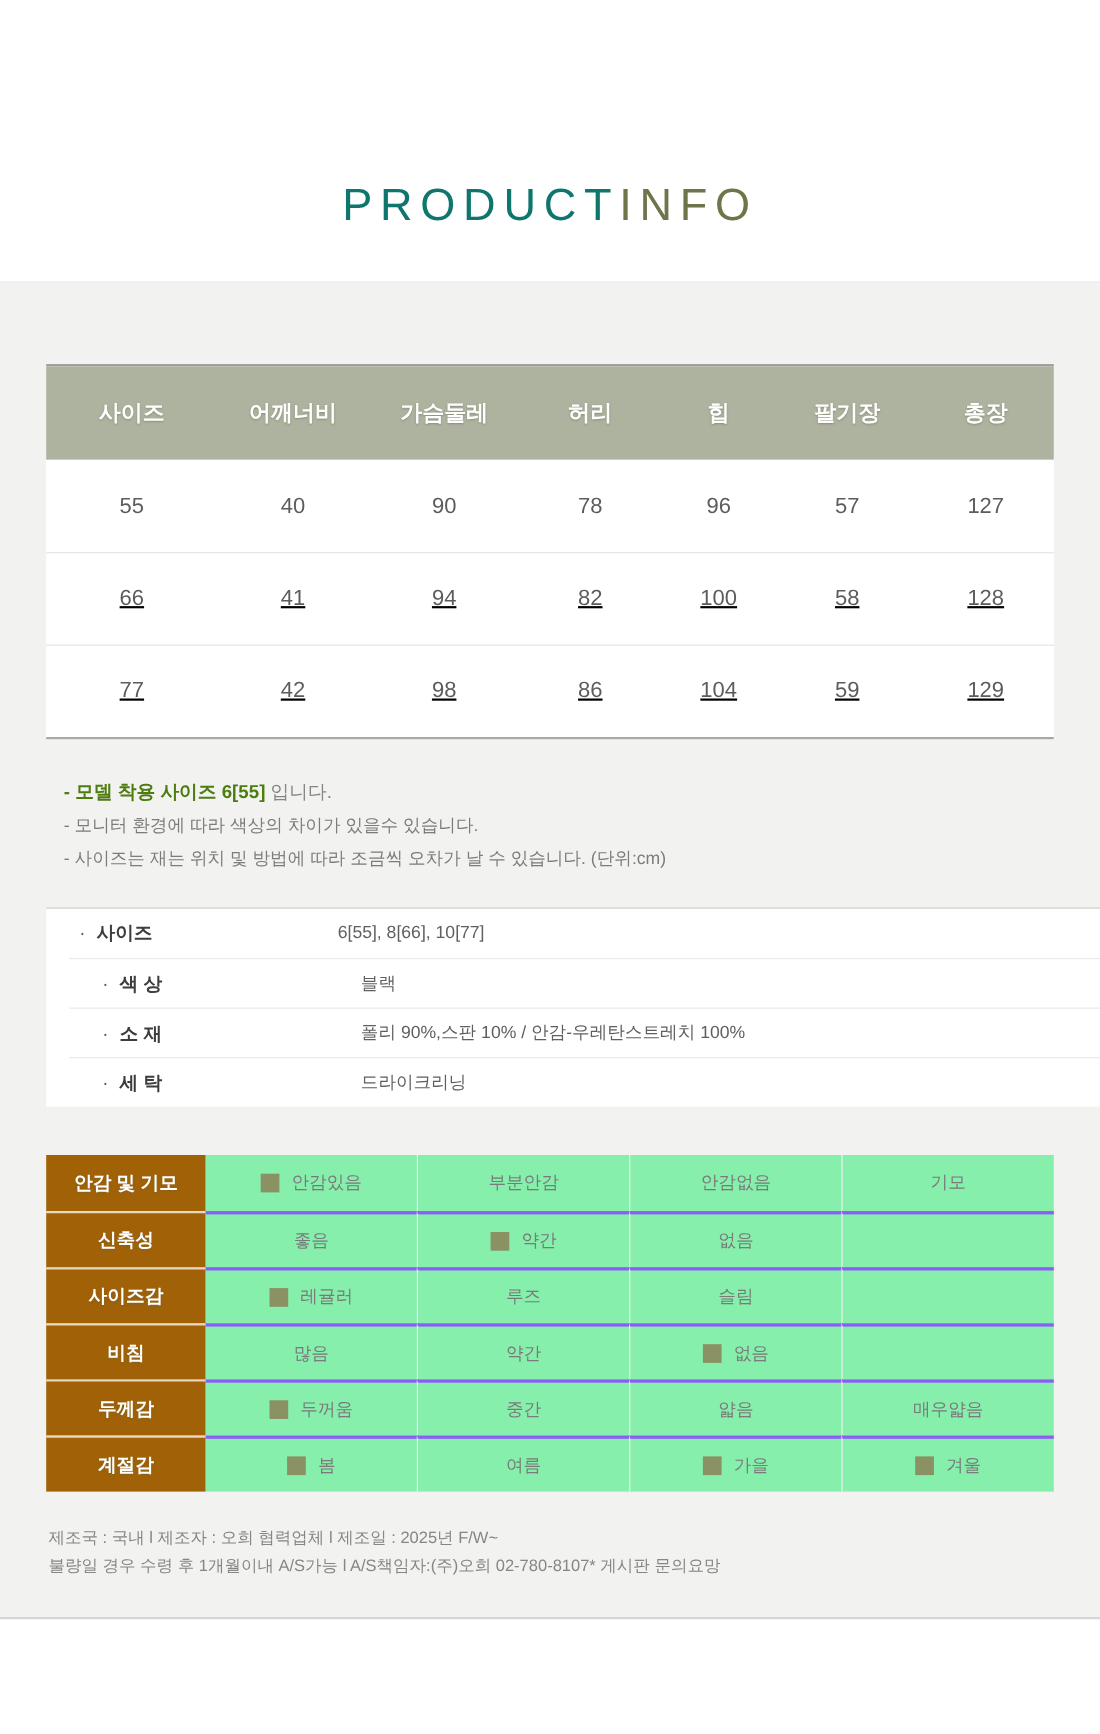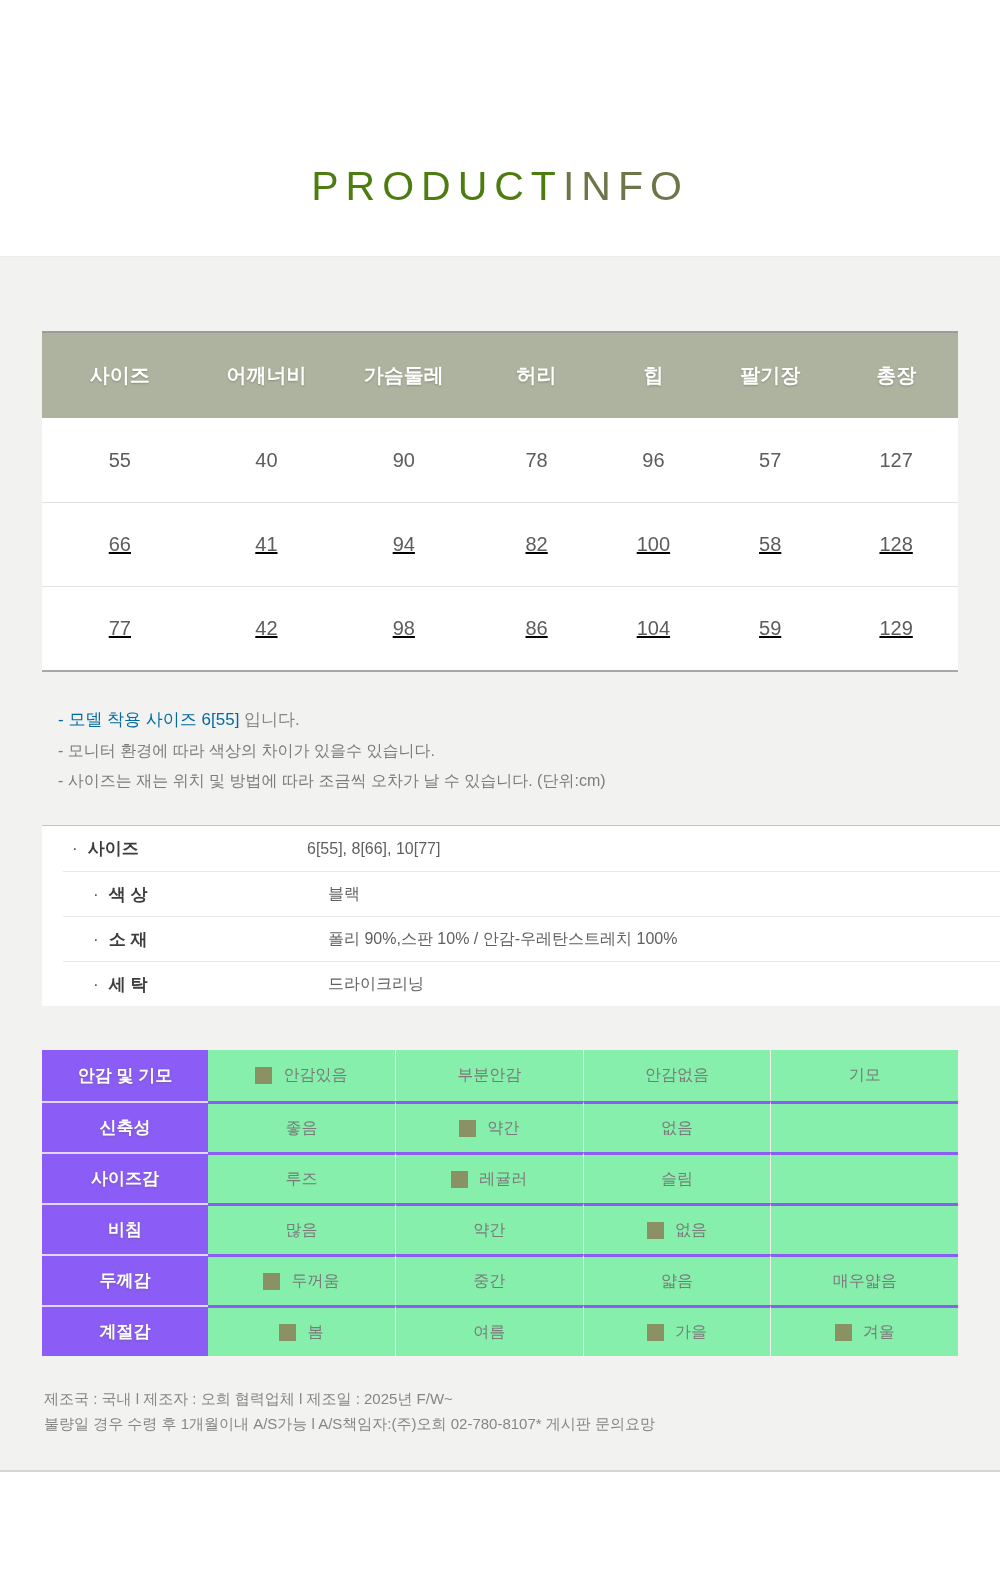--- a/index.html
+++ b/index.html
@@ -19,21 +19,21 @@
     display: flex;
     align-items: flex-end;
     justify-content: center;
     padding-bottom: 46px;
   }
   .title-area .t {
     font-size: 41px;
     font-weight: 500;
     letter-spacing: 7px;
   }
-  .title-part1 { color: #4d7c0f; }
+  .title-part1 { color: #0f766e; }
   .title-part2 { color: #6f7449; }
 
   
   .band {
     background: #f2f2f1;
     border-top: 1px solid #ececeb;
     border-bottom: 2px solid #d6d6d5;
     height: 1216px;
     padding: 74px 42px 0 42px;
   }
@@ -65,21 +65,21 @@
   .st-data + .st-data { border-top: 1px solid #e3e3e3; text-decoration: underline; }
   .st-data .st-cell { color: #5c5c5c; font-size: 20px; }
   .st-cell { text-align: center; }
   .c0 { width: 17%; } .c1 { width: 15%; } .c2 { width: 15%; }
   .c3 { width: 14%; } .c4 { width: 11.5%; } .c5 { width: 14%; } .c6 { width: 13.5%; }
 
   
   .notes { margin-top: 32px; padding-left: 16px; }
   .note { font-size: 16px; color: #7c7c7c; line-height: 30px; }
   .note-first { font-size: 17px; line-height: 32px; }
-  .note-highlight { color: #0369a1; font-weight: normal; }
+  .note-highlight { color: #4d7c0f; font-weight: bold; }
   .note-rest { color: #868686; }
 
   
   .detail-table {
     margin-top: 29px;
     width: 996px;
     border-top: 1px solid #c4c4c3;
     background: #ffffff;
   }
   .dt-row {
@@ -95,22 +95,22 @@
     font-size: 17px;
     color: #3d3d3d;
   }
   .dt-bullet { color: #555; margin-right: 10px; font-weight: normal; }
   .dt-value { font-size: 16px; color: #5f5f5f; }
 
   
   .feature-table { margin-top: 44px; width: 916px; }
   .ft-row { display: flex; height: 51px; }
   .ft-label {
-    width: 166px;
-    background: #8b5cf6;
+    width: 145px;
+    background: #a16207;
     color: #ffffff;
     font-weight: bold;
     font-size: 17px;
     display: flex;
     align-items: center;
     justify-content: center;
     text-shadow: 0 1px 2px rgba(90,95,70,.4);
   }
   .ft-row + .ft-row .ft-label { border-top: 2px solid rgba(255,255,255,.75); }
   .ft-cell {
@@ -246,25 +246,25 @@
           <span>없음</span>
         </div>
       <div class="ft-cell">
           <span></span>
         </div>
     </div>
 
     <div class="ft-row">
       <div class="ft-label">사이즈감</div>
       <div class="ft-cell">
+          <span class="check-square"></span>
+          <span>레귤러</span>
+        </div>
+      <div class="ft-cell">
           <span>루즈</span>
-        </div>
-      <div class="ft-cell">
-          <span class="check-square"></span>
-          <span>레귤러</span>
         </div>
       <div class="ft-cell">
           <span>슬림</span>
         </div>
       <div class="ft-cell">
           <span></span>
         </div>
     </div>
 
     <div class="ft-row">

